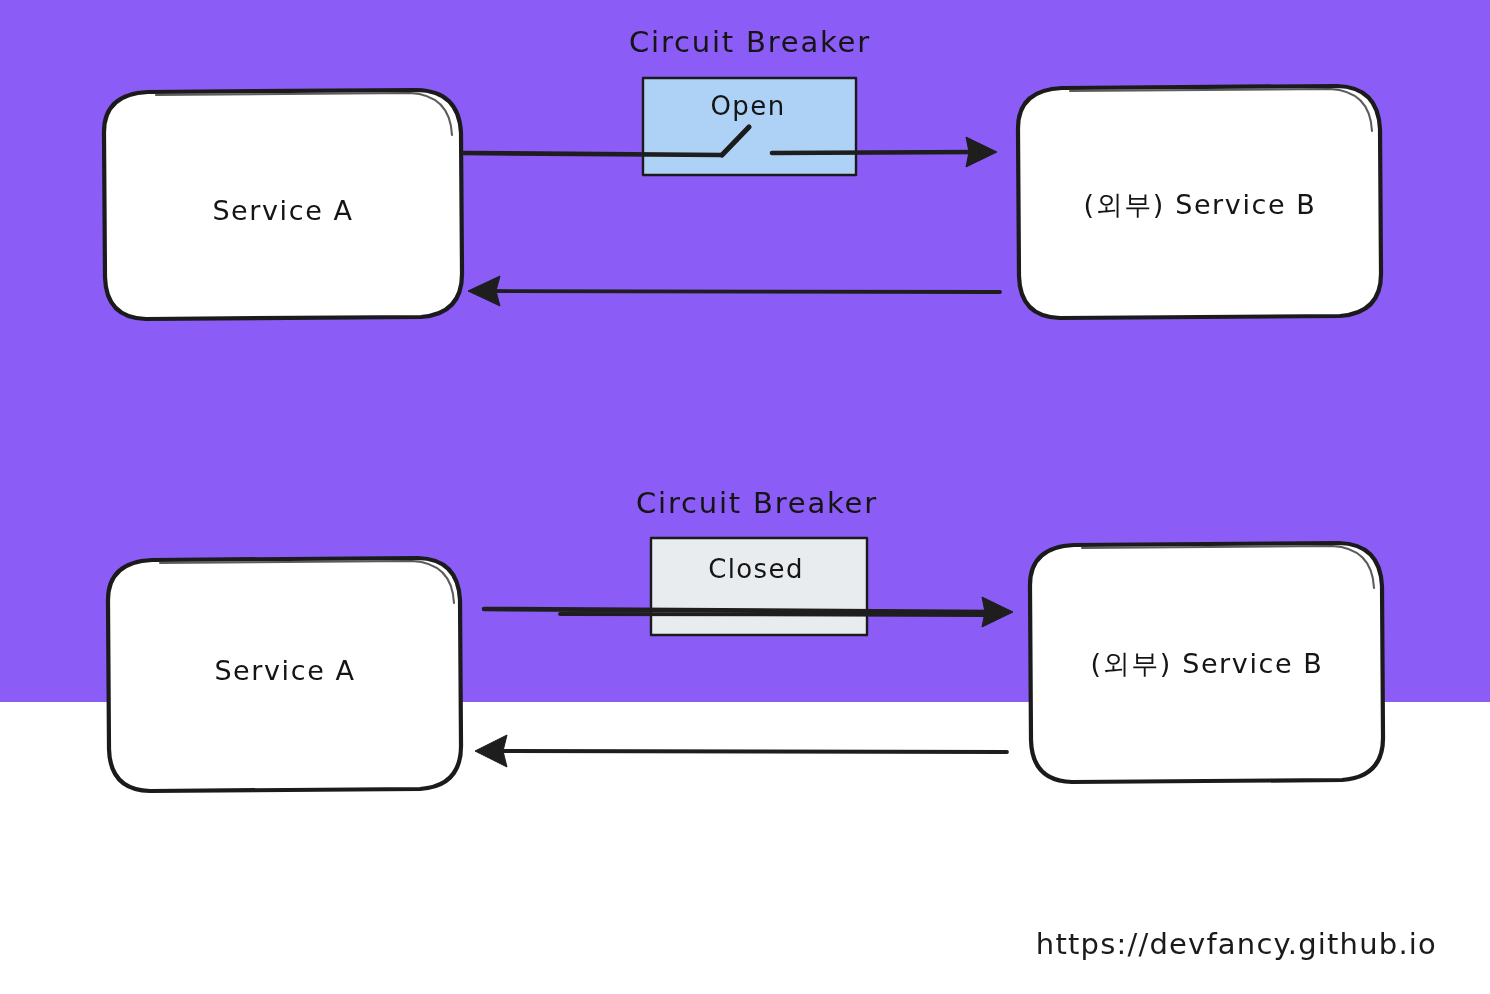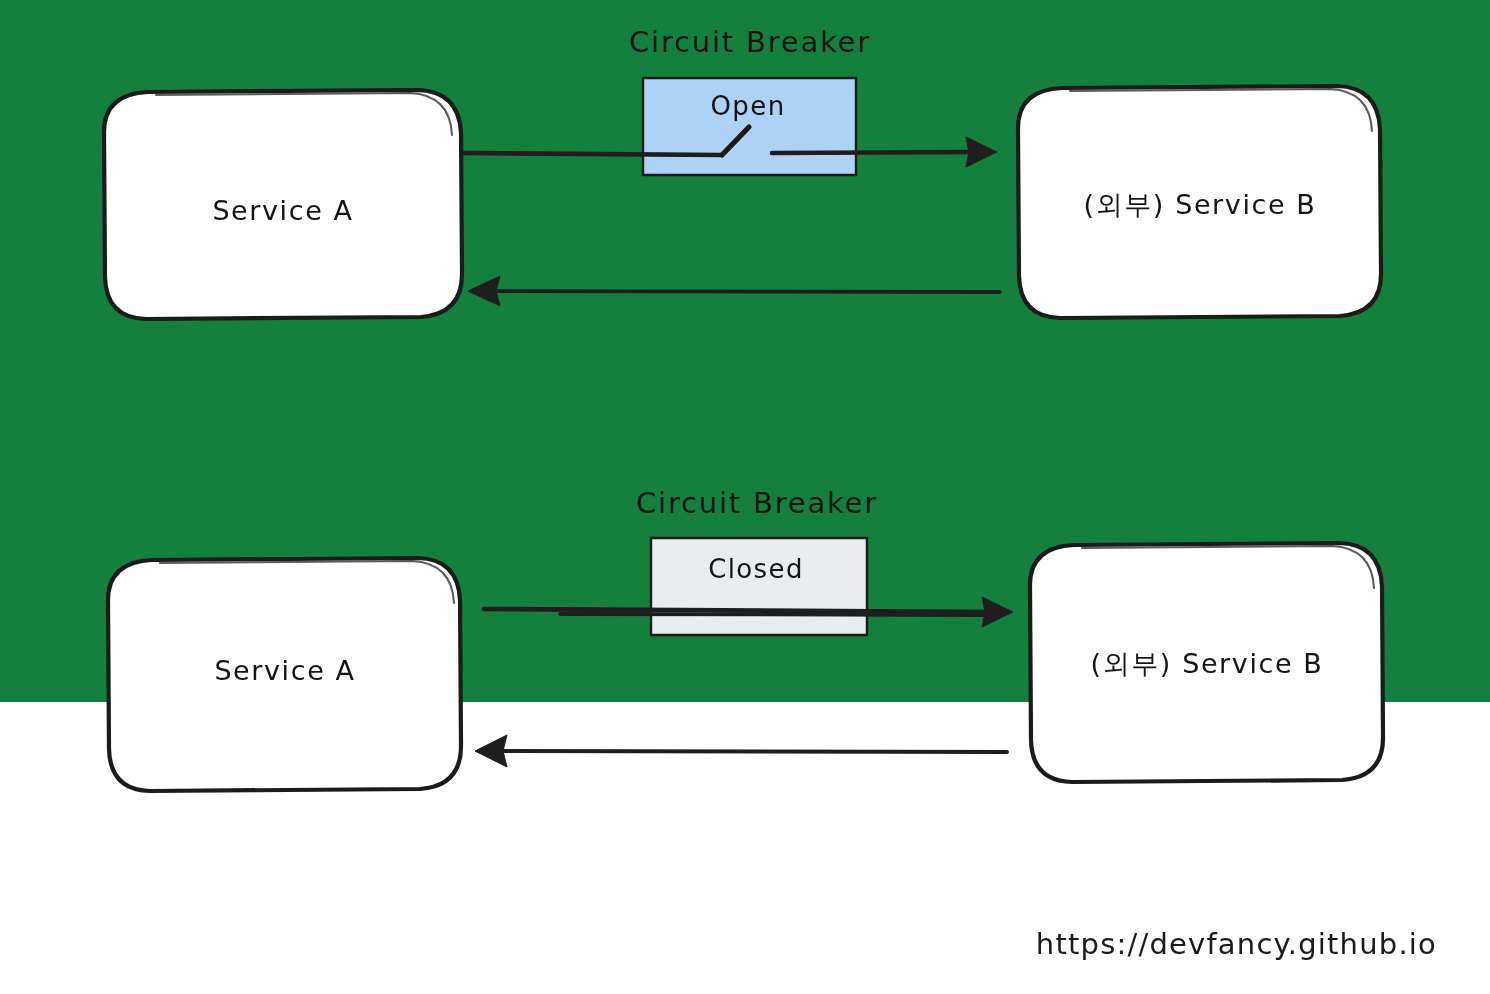--- a/index.html
+++ b/index.html
@@ -11,21 +11,21 @@
   body {
     width: 1490px;
     height: 994px;
     overflow: hidden;
     font-family: "DejaVu Sans", sans-serif;
   }
   #canvas {
     position: relative;
     width: 1490px;
     height: 702px;
-    background: #15803d;
+    background: #8b5cf6;
   }
   svg#diagram {
     position: absolute;
     left: 0;
     top: 0;
     width: 1490px;
     height: 994px;
   }
   .node-shape {
     fill: #ffffff;

